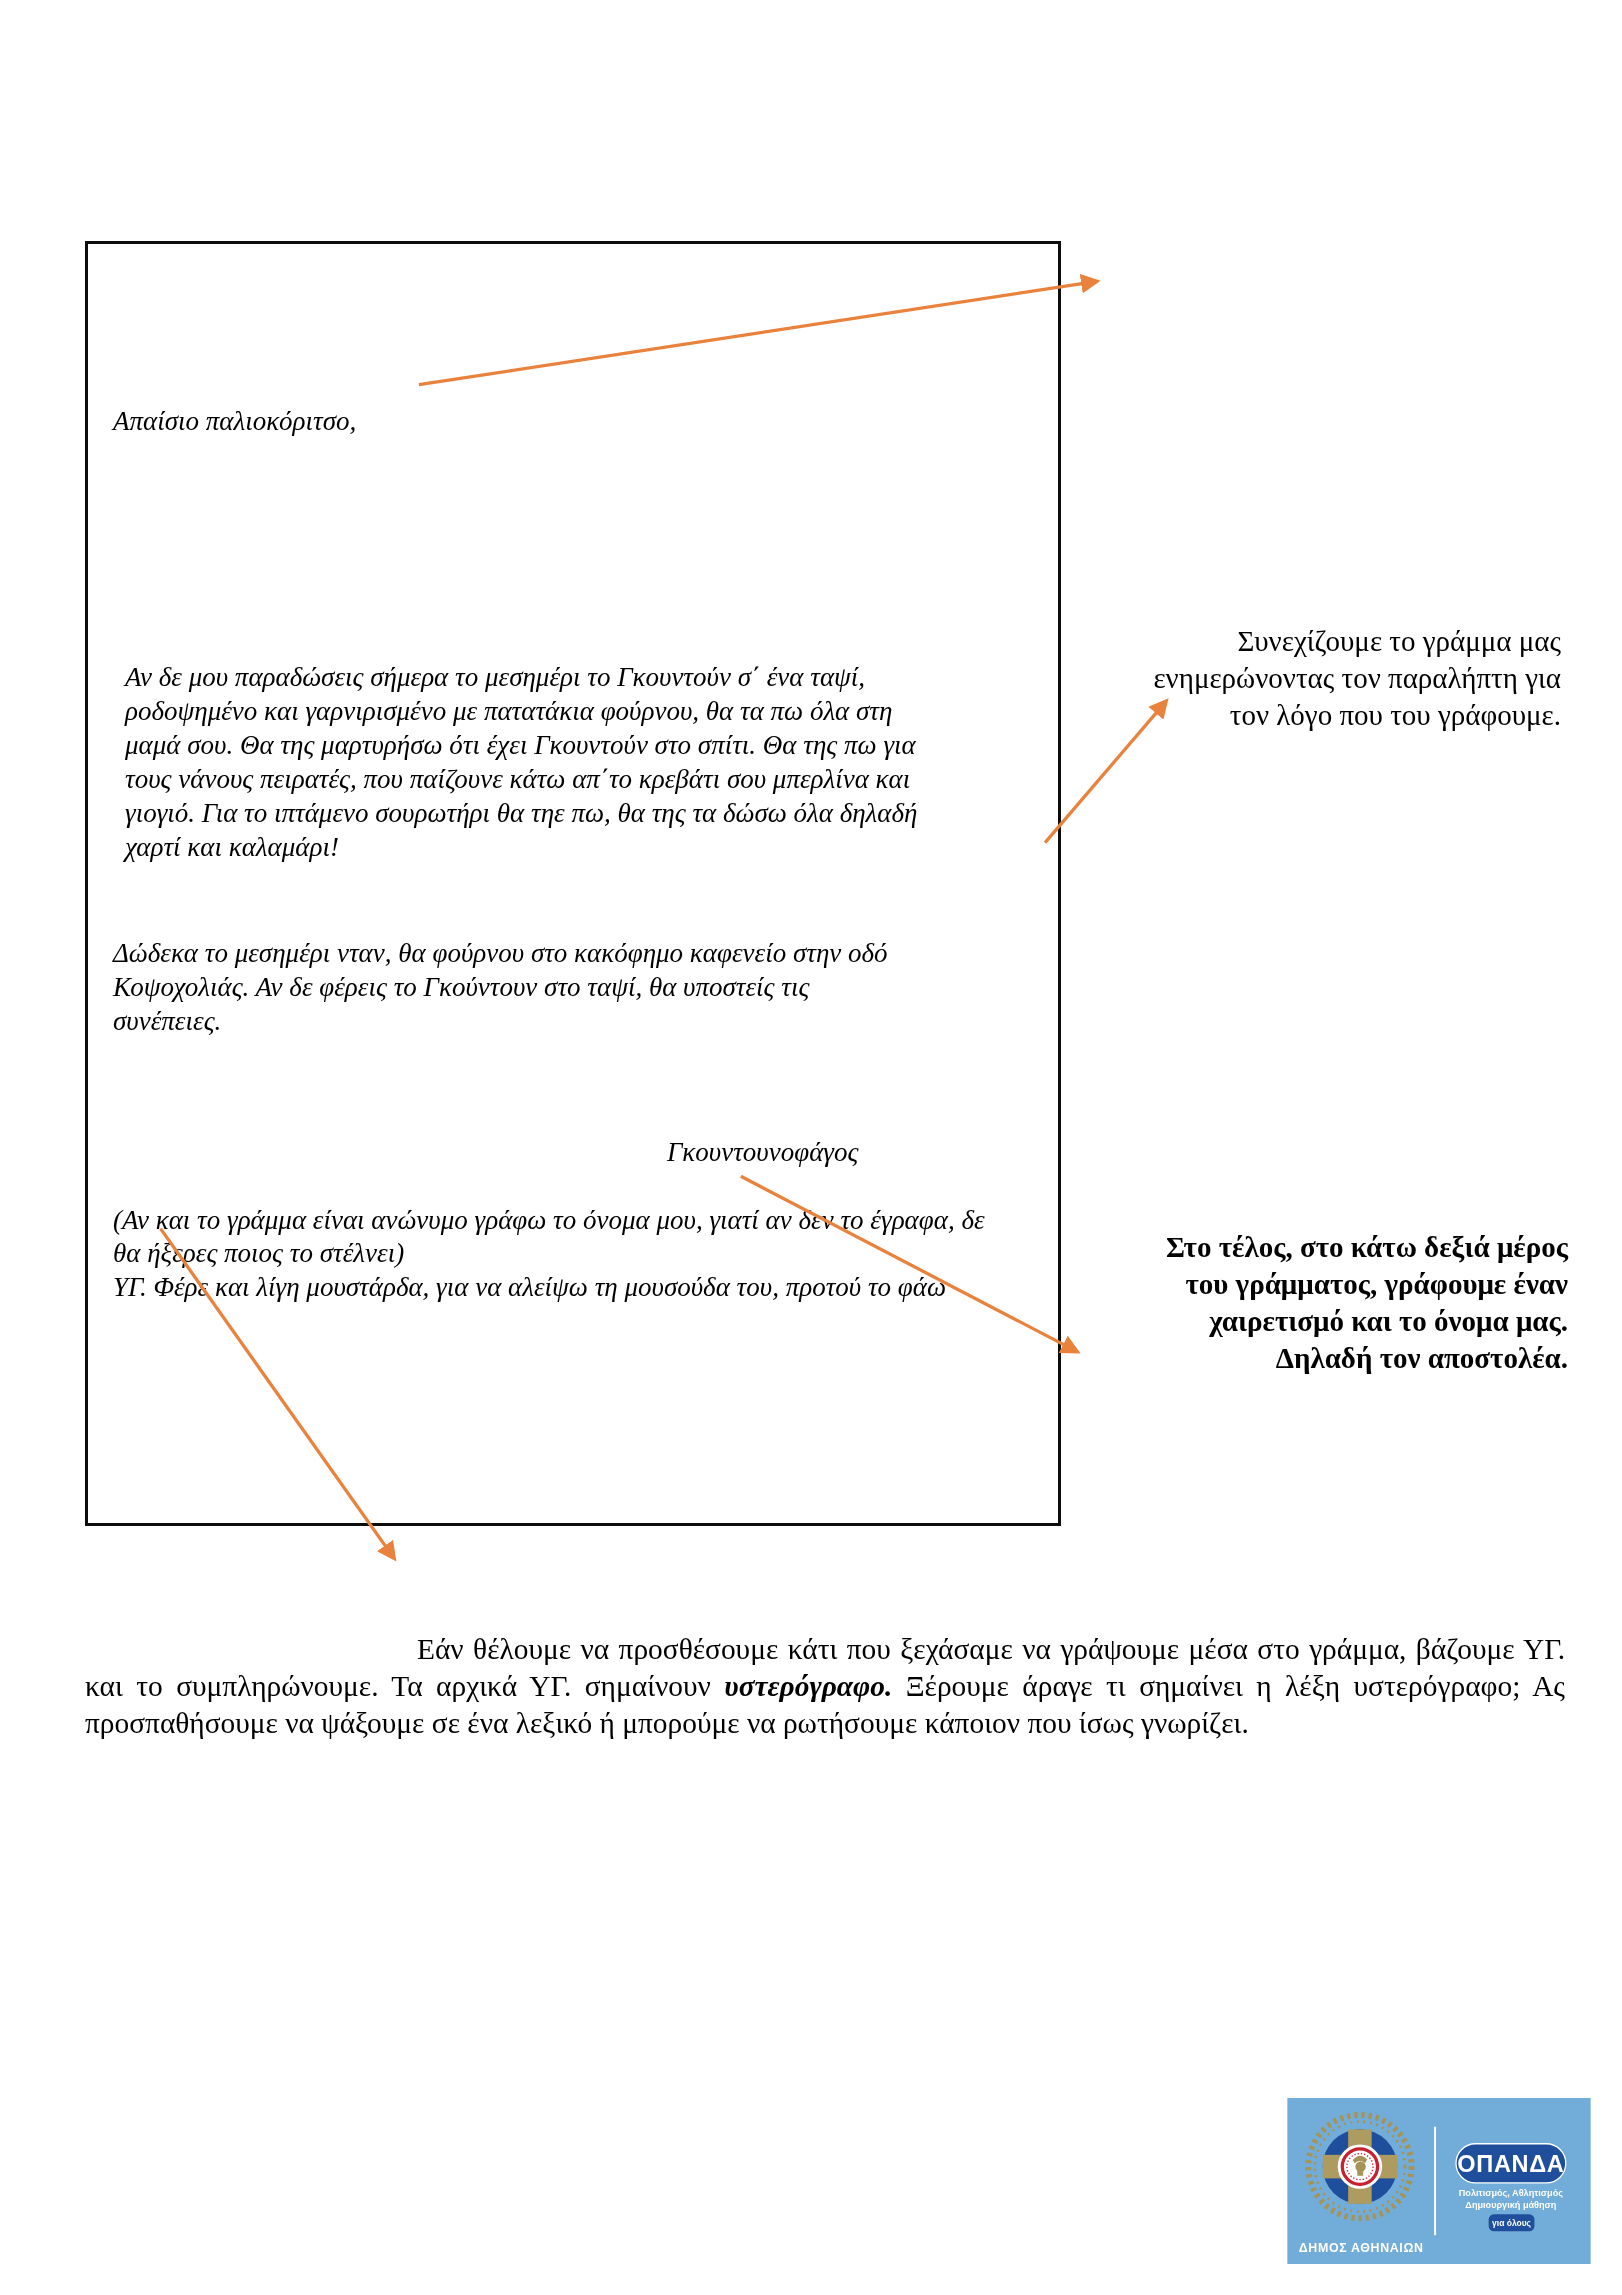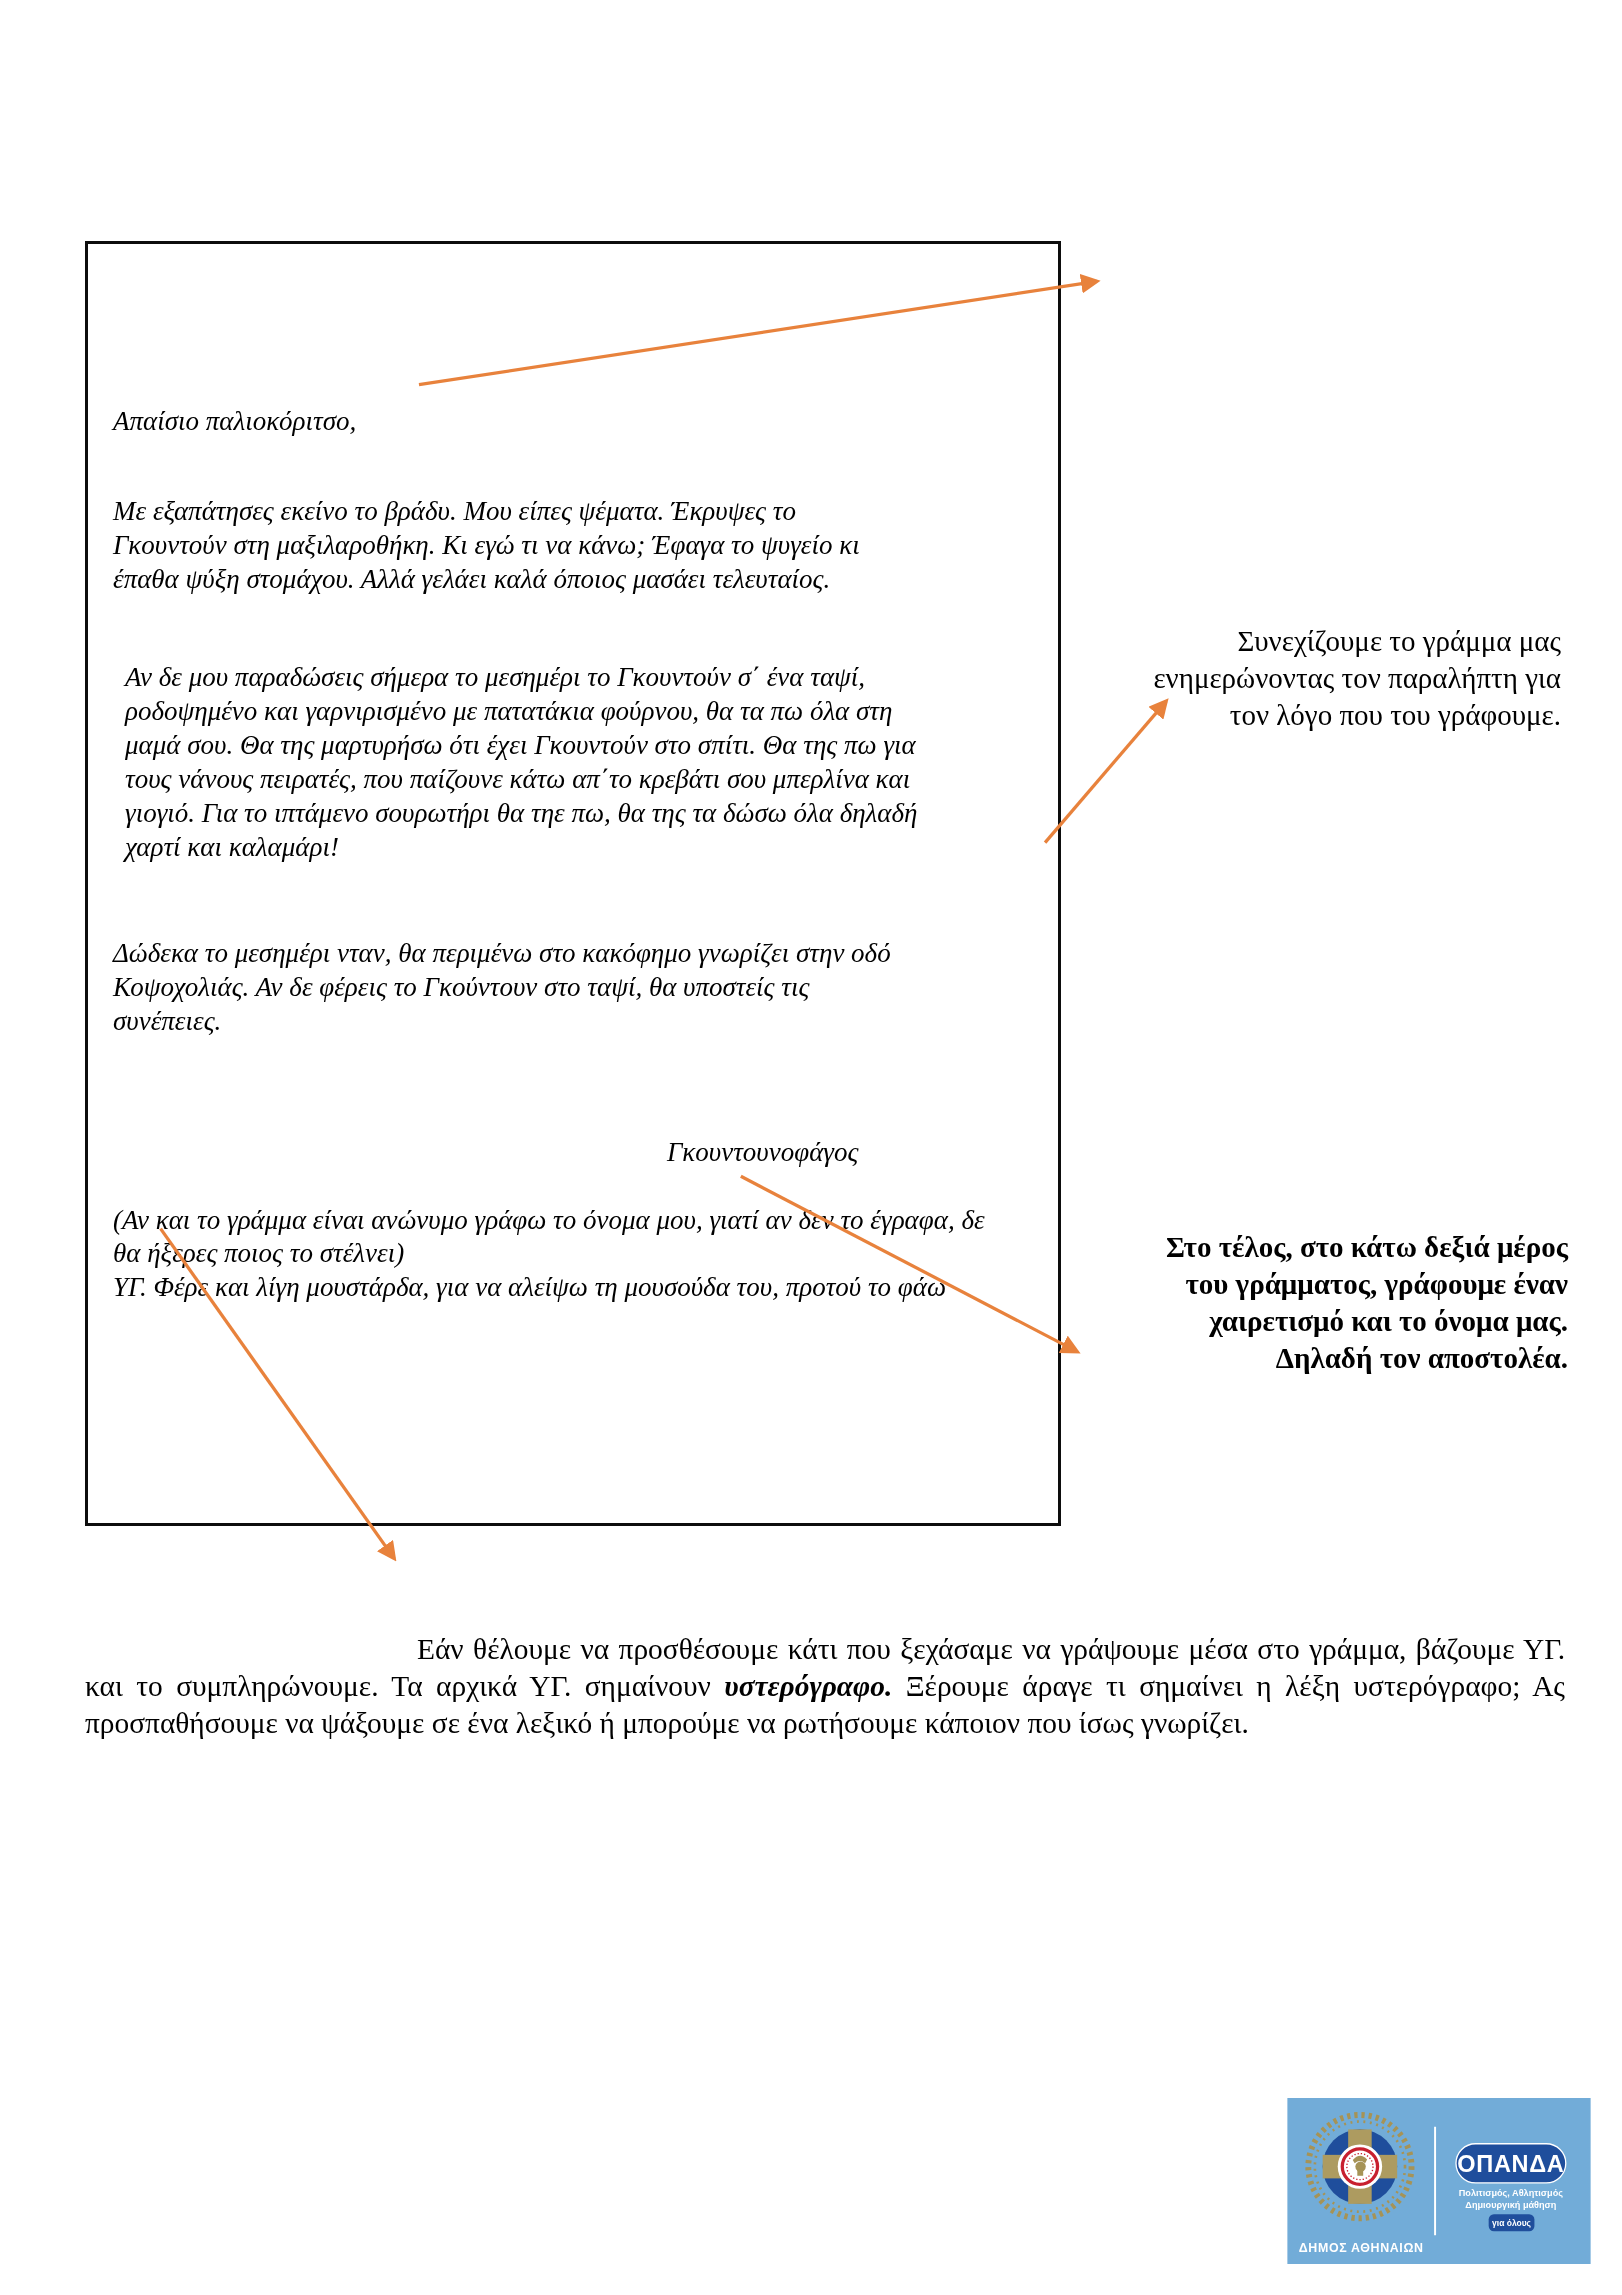--- a/index.html
+++ b/index.html
@@ -63,30 +63,27 @@
     font-family:"Liberation Sans","DejaVu Sans",sans-serif;
   }
 </style>
 </head>
 <body>
 
 <div class="page">
 
   <div class="letter-box">
     <div class="letter-text salutation">Απαίσιο παλιοκόριτσο,</div>
-    <div class="letter-text para-1">Με εξαπάτησες εκείνο το βράδυ. Μου είπες ψέματα. Έκρυψες το
-Γκουντούν στη μαξιλαροθήκη. Κι εγώ τι να κάνω; Έφαγα το ψυγείο κι
-έπαθα ψύξη στομάχου. Αλλά γελάει καλά όποιος μασάει τελευταίος.</div>
     <div class="letter-text para-2">Αν δε μου παραδώσεις σήμερα το μεσημέρι το Γκουντούν σ΄ ένα ταψί,
 ροδοψημένο και γαρνιρισμένο με πατατάκια φούρνου, θα τα πω όλα στη
 μαμά σου. Θα της μαρτυρήσω ότι έχει Γκουντούν στο σπίτι. Θα της πω για
 τους νάνους πειρατές, που παίζουνε κάτω απ΄το κρεβάτι σου μπερλίνα και
 γιογιό. Για το ιπτάμενο σουρωτήρι θα τηε πω, θα της τα δώσω όλα δηλαδή
 χαρτί και καλαμάρι!</div>
-    <div class="letter-text para-3">Δώδεκα το μεσημέρι νταν, θα περιμένω στο κακόφημο γνωρίζει στην οδό
+    <div class="letter-text para-3">Δώδεκα το μεσημέρι νταν, θα φούρνου στο κακόφημο καφενείο στην οδό
 Κοψοχολιάς. Αν δε φέρεις το Γκούντουν στο ταψί, θα υποστείς τις
 συνέπειες.</div>
     <div class="signature">Γκουντουνοφάγος</div>
     <div class="letter-text anon-note">(Αν και το γράμμα είναι ανώνυμο γράφω το όνομα μου, γιατί αν δεν το έγραφα, δε
 θα ήξερες ποιος το στέλνει)</div>
     <div class="letter-text postscript">ΥΓ. Φέρε και λίγη μουστάρδα, για να αλείψω τη μουσούδα του, προτού το φάω</div>
   </div>
 
   <div class="annotation annotation-reason">Συνεχίζουμε το γράμμα μας
 ενημερώνοντας τον παραλήπτη για

